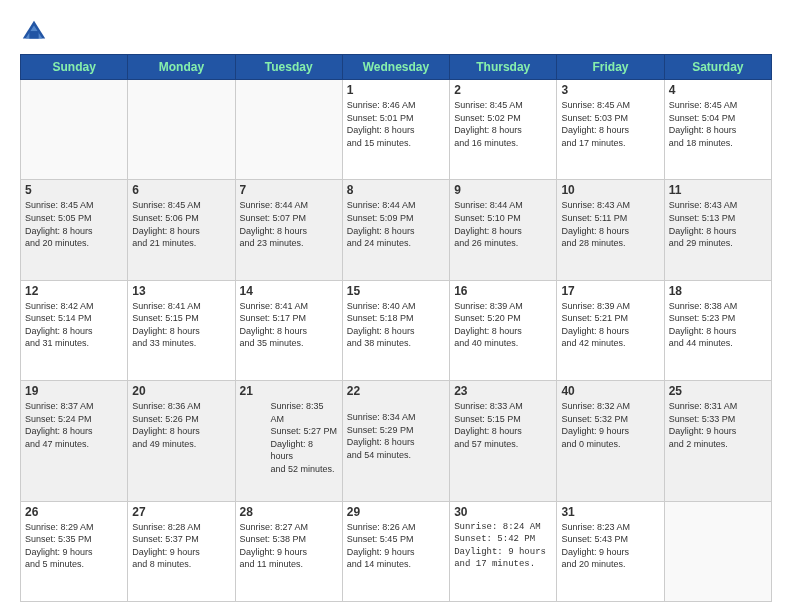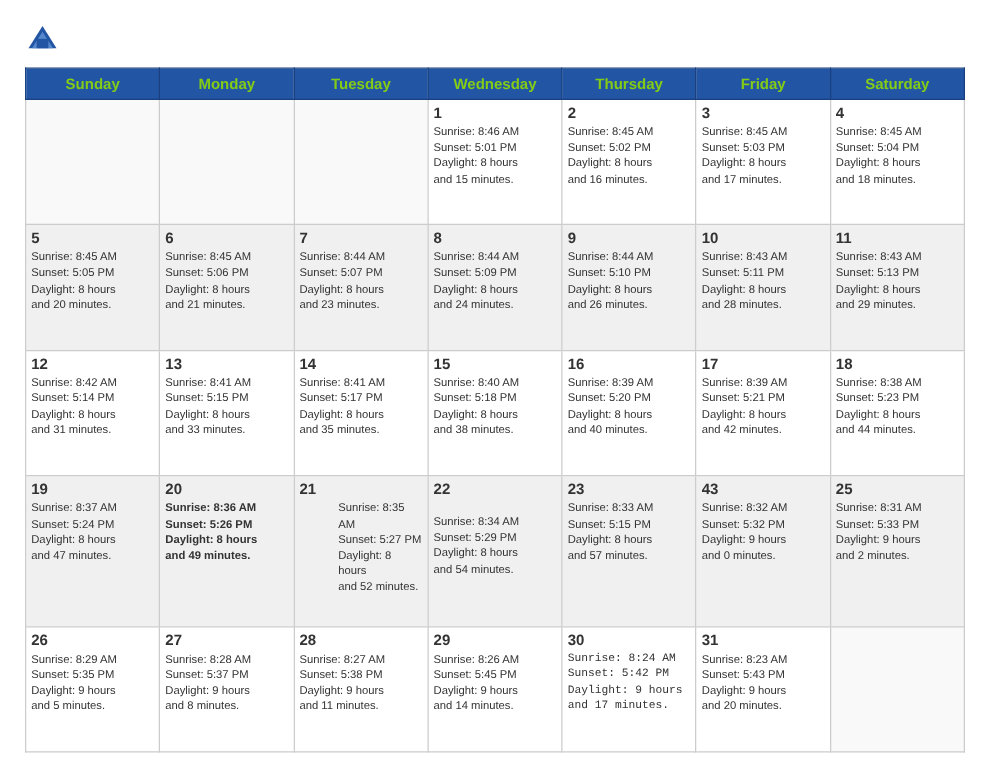--- a/index.html
+++ b/index.html
@@ -63,21 +63,21 @@
     }
     .calendar {
       flex: 1;
       border: 1px solid #ccc;
       border-collapse: collapse;
       width: 100%;
       table-layout: fixed;
     }
     .calendar th {
       background: #2255a4;
-      color: #84cc16;
+      color: #86efac;
       text-align: center;
       font-size: 12px;
       font-weight: bold;
       padding: 5px 2px;
       border: 1px solid #1a4080;
     }
     .calendar td {
       vertical-align: top;
       border: 1px solid #ccc;
       padding: 3px 4px;
@@ -280,21 +280,21 @@
         <tr class="row-shaded">
           <td>
             <div class="day-number">19</div>
             <div class="day-info" style="white-space: pre-line;">Sunrise: 8:37 AM
 Sunset: 5:24 PM
 Daylight: 8 hours
 and 47 minutes.</div>
           </td>
           <td>
             <div class="day-number">20</div>
-            <div class="day-info" style="white-space: pre-line; font-weight: bold;">Sunrise: 8:36 AM
+            <div class="day-info" style="white-space: pre-line;">Sunrise: 8:36 AM
 Sunset: 5:26 PM
 Daylight: 8 hours
 and 49 minutes.</div>
           </td>
           <td>
             <div class="day-number">21</div>
             <div class="day-info" style="white-space: pre-line; margin-left: 31px;">Sunrise: 8:35 AM
 Sunset: 5:27 PM
 Daylight: 8 hours
 and 52 minutes.</div>
@@ -307,21 +307,21 @@
 and 54 minutes.</div>
           </td>
           <td>
             <div class="day-number">23</div>
             <div class="day-info" style="white-space: pre-line;">Sunrise: 8:33 AM
 Sunset: 5:15 PM
 Daylight: 8 hours
 and 57 minutes.</div>
           </td>
           <td>
-            <div class="day-number">43</div>
+            <div class="day-number">40</div>
             <div class="day-info" style="white-space: pre-line;">Sunrise: 8:32 AM
 Sunset: 5:32 PM
 Daylight: 9 hours
 and 0 minutes.</div>
           </td>
           <td>
             <div class="day-number">25</div>
             <div class="day-info" style="white-space: pre-line;">Sunrise: 8:31 AM
 Sunset: 5:33 PM
 Daylight: 9 hours

